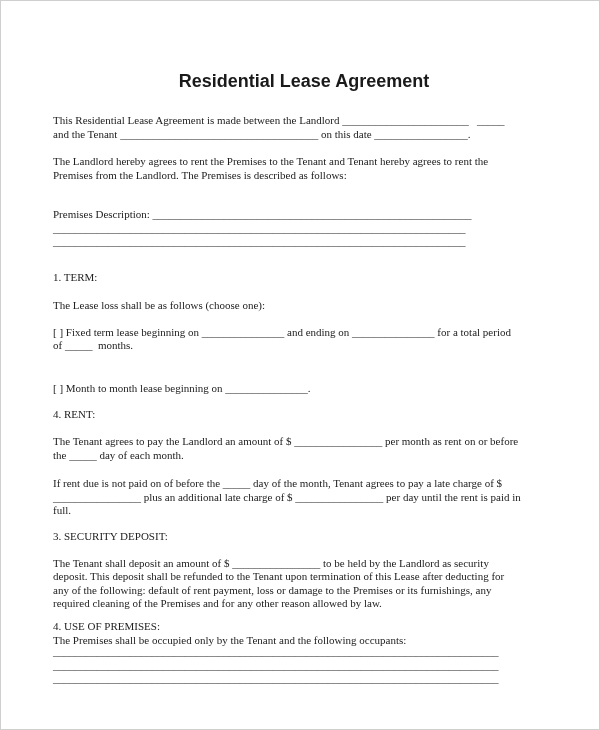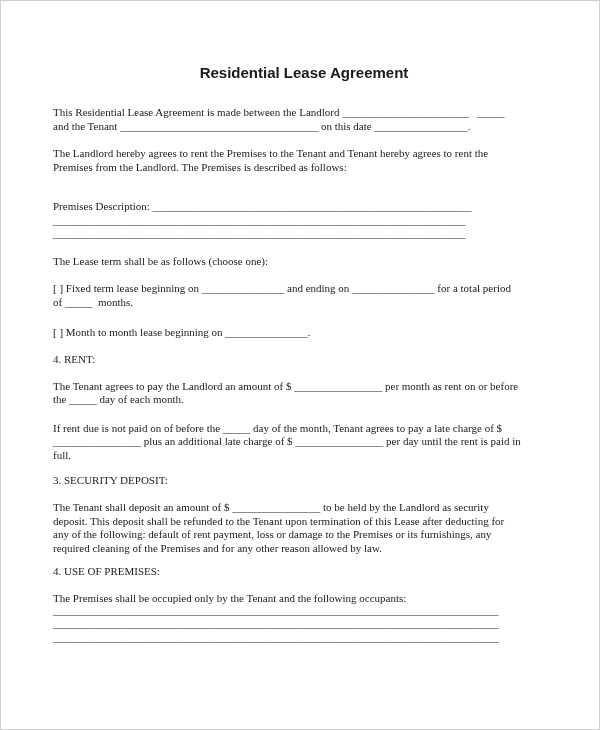--- a/index.html
+++ b/index.html
@@ -15,22 +15,22 @@
     box-sizing: border-box;
     width: 100%;
     height: 100%;
     padding: 54px 44px 0 52px;
     font-family: "Liberation Sans", sans-serif;
     font-size: 11px;
     line-height: 13.5px;
     color: #222222;
   }
   .title {
-    margin: 8px;
-    font-size: 15px;
+    margin: 16px;
+    font-size: 18px;
     line-height: 20px;
     font-weight: bold;
     text-align: center;
     white-space: pre;
     color: #1a1a1a;
   }
   .para {
     margin: 0;
     white-space: pre;
     font-family: Liberation Serif, serif;
@@ -48,45 +48,46 @@
 
   <p class="para" style="margin-top:14px">The Landlord hereby agrees to rent the Premises to the Tenant and Tenant hereby agrees to rent the
 Premises from the Landlord. The Premises is described as follows:</p>
 
 
   <p class="para" style="margin-top:26px">Premises Description: __________________________________________________________</p>
 
   <p class="para" style="margin-top:0">___________________________________________________________________________
 ___________________________________________________________________________</p>
 
+  <p class="para" style="margin-top:22px">1. TERM:</p>
 
-  <p class="para" style="margin-top:14.5px">The Lease term shall be as follows (choose one):</p>
+  <p class="para" style="margin-top:14.5px">The Lease loss shall be as follows (choose one):</p>
 
   <p class="para" style="margin-top:13.5px">[ ] Fixed term lease beginning on _______________ and ending on _______________ for a total period
 of _____  months.</p>
 
-  <p class="para" style="margin-top:17px">[ ] Month to month lease beginning on _______________.</p>
+  <p class="para" style="margin-top:29px">[ ] Month to month lease beginning on _______________.</p>
 
   <p class="para" style="margin-top:13px">4. RENT:</p>
 
   <p class="para" style="margin-top:13.5px">The Tenant agrees to pay the Landlord an amount of $ ________________ per month as rent on or before
 the _____ day of each month.</p>
 
   <p class="para" style="margin-top:15px">If rent due is not paid on of before the _____ day of the month, Tenant agrees to pay a late charge of $
 ________________ plus an additional late charge of $ ________________ per day until the rent is paid in
 full.</p>
 
   <p class="para" style="margin-top:12px">3. SECURITY DEPOSIT:</p>
 
   <p class="para" style="margin-top:13.5px">The Tenant shall deposit an amount of $ ________________ to be held by the Landlord as security
 deposit. This deposit shall be refunded to the Tenant upon termination of this Lease after deducting for
 any of the following: default of rent payment, loss or damage to the Premises or its furnishings, any
 required cleaning of the Premises and for any other reason allowed by law.</p>
 
   <p class="para" style="margin-top:9.5px">4. USE OF PREMISES:</p>
 
-  <p class="para" style="margin-top:14px">The Premises shall be occupied only by the Tenant and the following occupants:</p>
+  <p class="para" style="">The Premises shall be occupied only by the Tenant and the following occupants:</p>
 
   <p class="para" style="margin-top:-2px">_________________________________________________________________________________
 _________________________________________________________________________________
 _________________________________________________________________________________</p>
 
 </div>
 
 </body></html>

